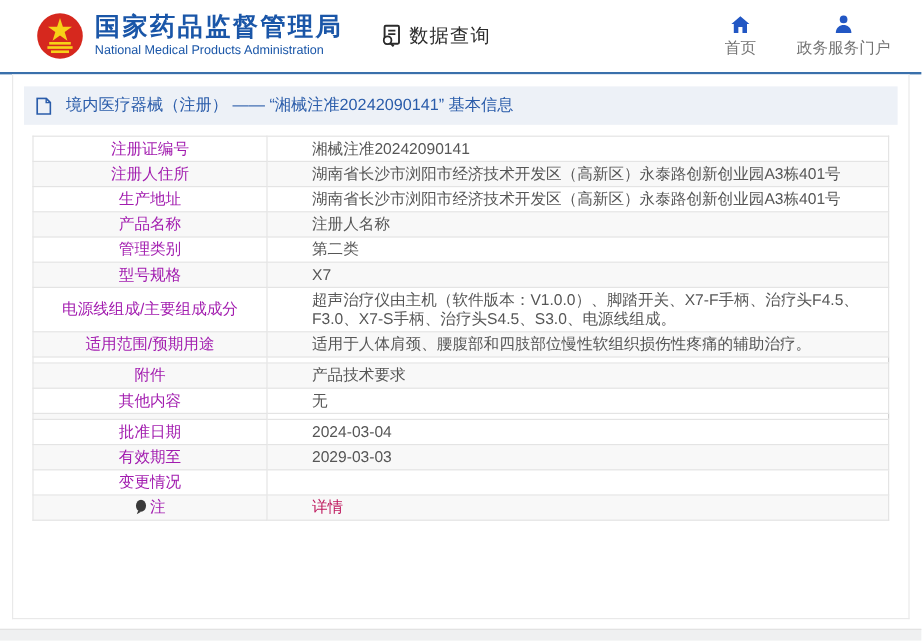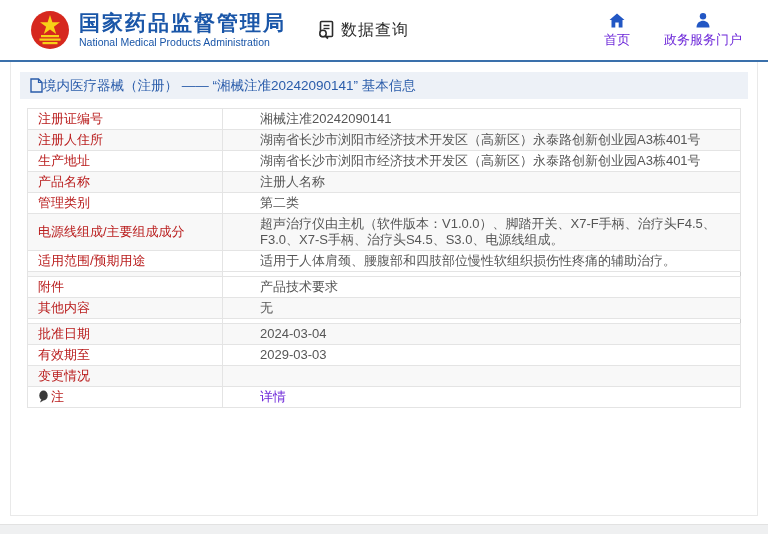--- a/index.html
+++ b/index.html
@@ -30,39 +30,39 @@
 
   .data-query {
     display: flex; align-items: flex-start; gap: 5px;
     margin-left: 30px; cursor: pointer;
   }
   .data-query-label { color: #2b2b2b; font-size: 16px; letter-spacing: 1px; }
 
   .header-nav { margin-left: auto; display: flex; gap: 34px; }
   .nav-item {
     display: flex; flex-direction: column; align-items: center; gap: 3px;
-    cursor: pointer; font-size: 13px; color: #6d28d9; white-space: nowrap;
+    cursor: pointer; font-size: 13px; color: #737373; white-space: nowrap;
   }
   .nav-item .nav-icon { height: 16px; display: flex; align-items: flex-end; }
 
   
   .panel {
     margin: 0 10px;
     height: 454px;
     background: #ffffff;
     border: 1px solid #e9e9e9;
     border-top: none;
     padding: 10px 9px 0 9px;
   }
   .breadcrumb {
     background: #edf1f7;
-    height: 27px;
+    height: 32px;
     display: flex; align-items: center;
     padding: 0 10px;
-    gap: 0;
+    gap: 12px;
   }
   .breadcrumb-text { color: #2a5caa; font-size: 13.5px; }
 
   
   .tbl {
     display: table;
     width: 714px;
     margin: 9px auto 0 auto;
     border: 1px solid #cfcfcf;
     border-collapse: collapse;
@@ -72,26 +72,26 @@
   .tr:nth-child(even) { background: #f8f8f8; }
   .td {
     display: table-cell;
     border: 1px solid #e4e4e4;
     padding: 2px 10px;
     line-height: 16px;
     vertical-align: middle;
   }
   .td.label {
     width: 195px;
-    text-align: left;
-    color: #b91c1c;
+    text-align: center;
+    color: #a21caf;
     white-space: nowrap;
   }
   .td.value { color: #565656; padding-left: 37px; }
-  .td.value a { color: #6d28d9; text-decoration: none; cursor: pointer; }
+  .td.value a { color: #be185d; text-decoration: none; cursor: pointer; }
   .note-ic { display: none; vertical-align: -2px; margin-right: 2px; }
   .tr.has-note .note-ic { display: inline-block; }
 
   .bottom-strip {
     position: absolute; left: 0; bottom: 0;
     width: 768px; height: 10px; background: #eff0f1;
     border-top: 1px solid #e2e2e2;
   }
 </style>
 </head>
@@ -173,20 +173,24 @@
   <div class="tr">
     <div class="td label"><span class="lbl-txt">产品名称</span></div>
     <div class="td value">注册人名称</div>
   </div>
 
   <div class="tr">
     <div class="td label"><span class="lbl-txt">管理类别</span></div>
     <div class="td value">第二类</div>
   </div>
 
+  <div class="tr">
+    <div class="td label"><span class="lbl-txt">型号规格</span></div>
+    <div class="td value">X7</div>
+  </div>
 
   <div class="tr">
     <div class="td label"><span class="lbl-txt">电源线组成/主要组成成分</span></div>
     <div class="td value">超声治疗仪由主机（软件版本：V1.0.0）、脚踏开关、X7-F手柄、治疗头F4.5、F3.0、X7-S手柄、治疗头S4.5、S3.0、电源线组成。</div>
   </div>
 
   <div class="tr">
     <div class="td label"><span class="lbl-txt">适用范围/预期用途</span></div>
     <div class="td value">适用于人体肩颈、腰腹部和四肢部位慢性软组织损伤性疼痛的辅助治疗。</div>
   </div>

